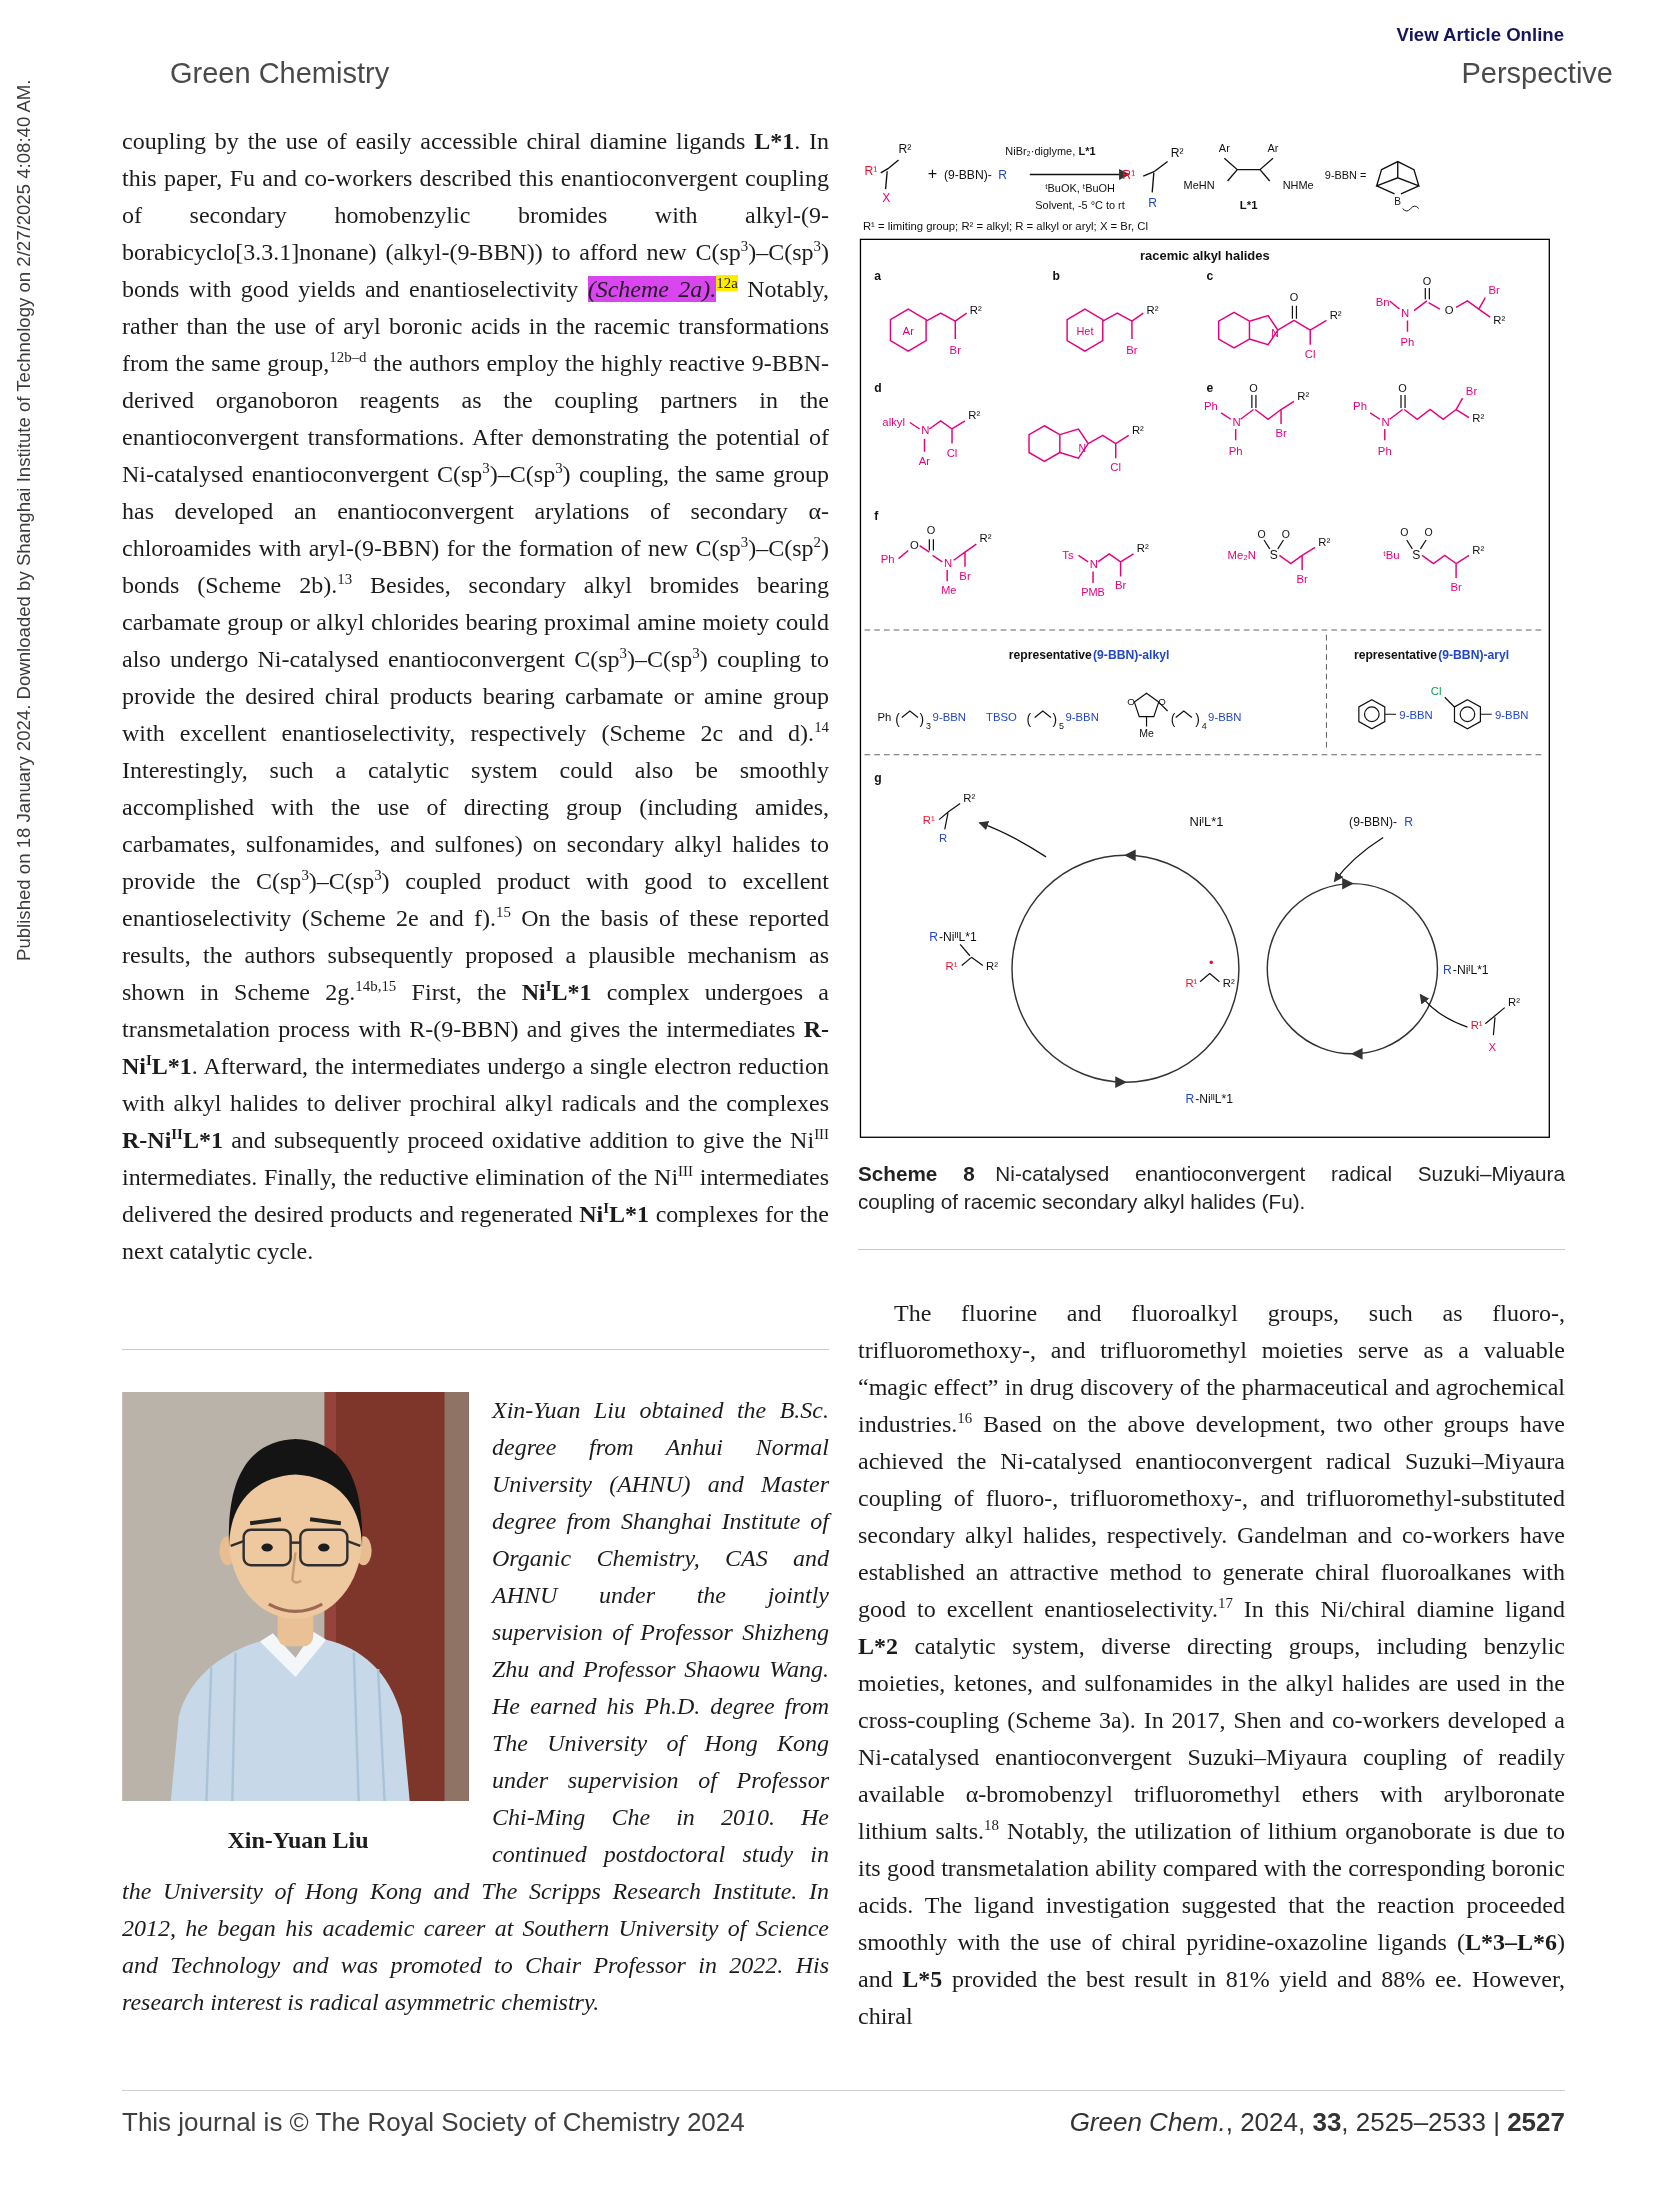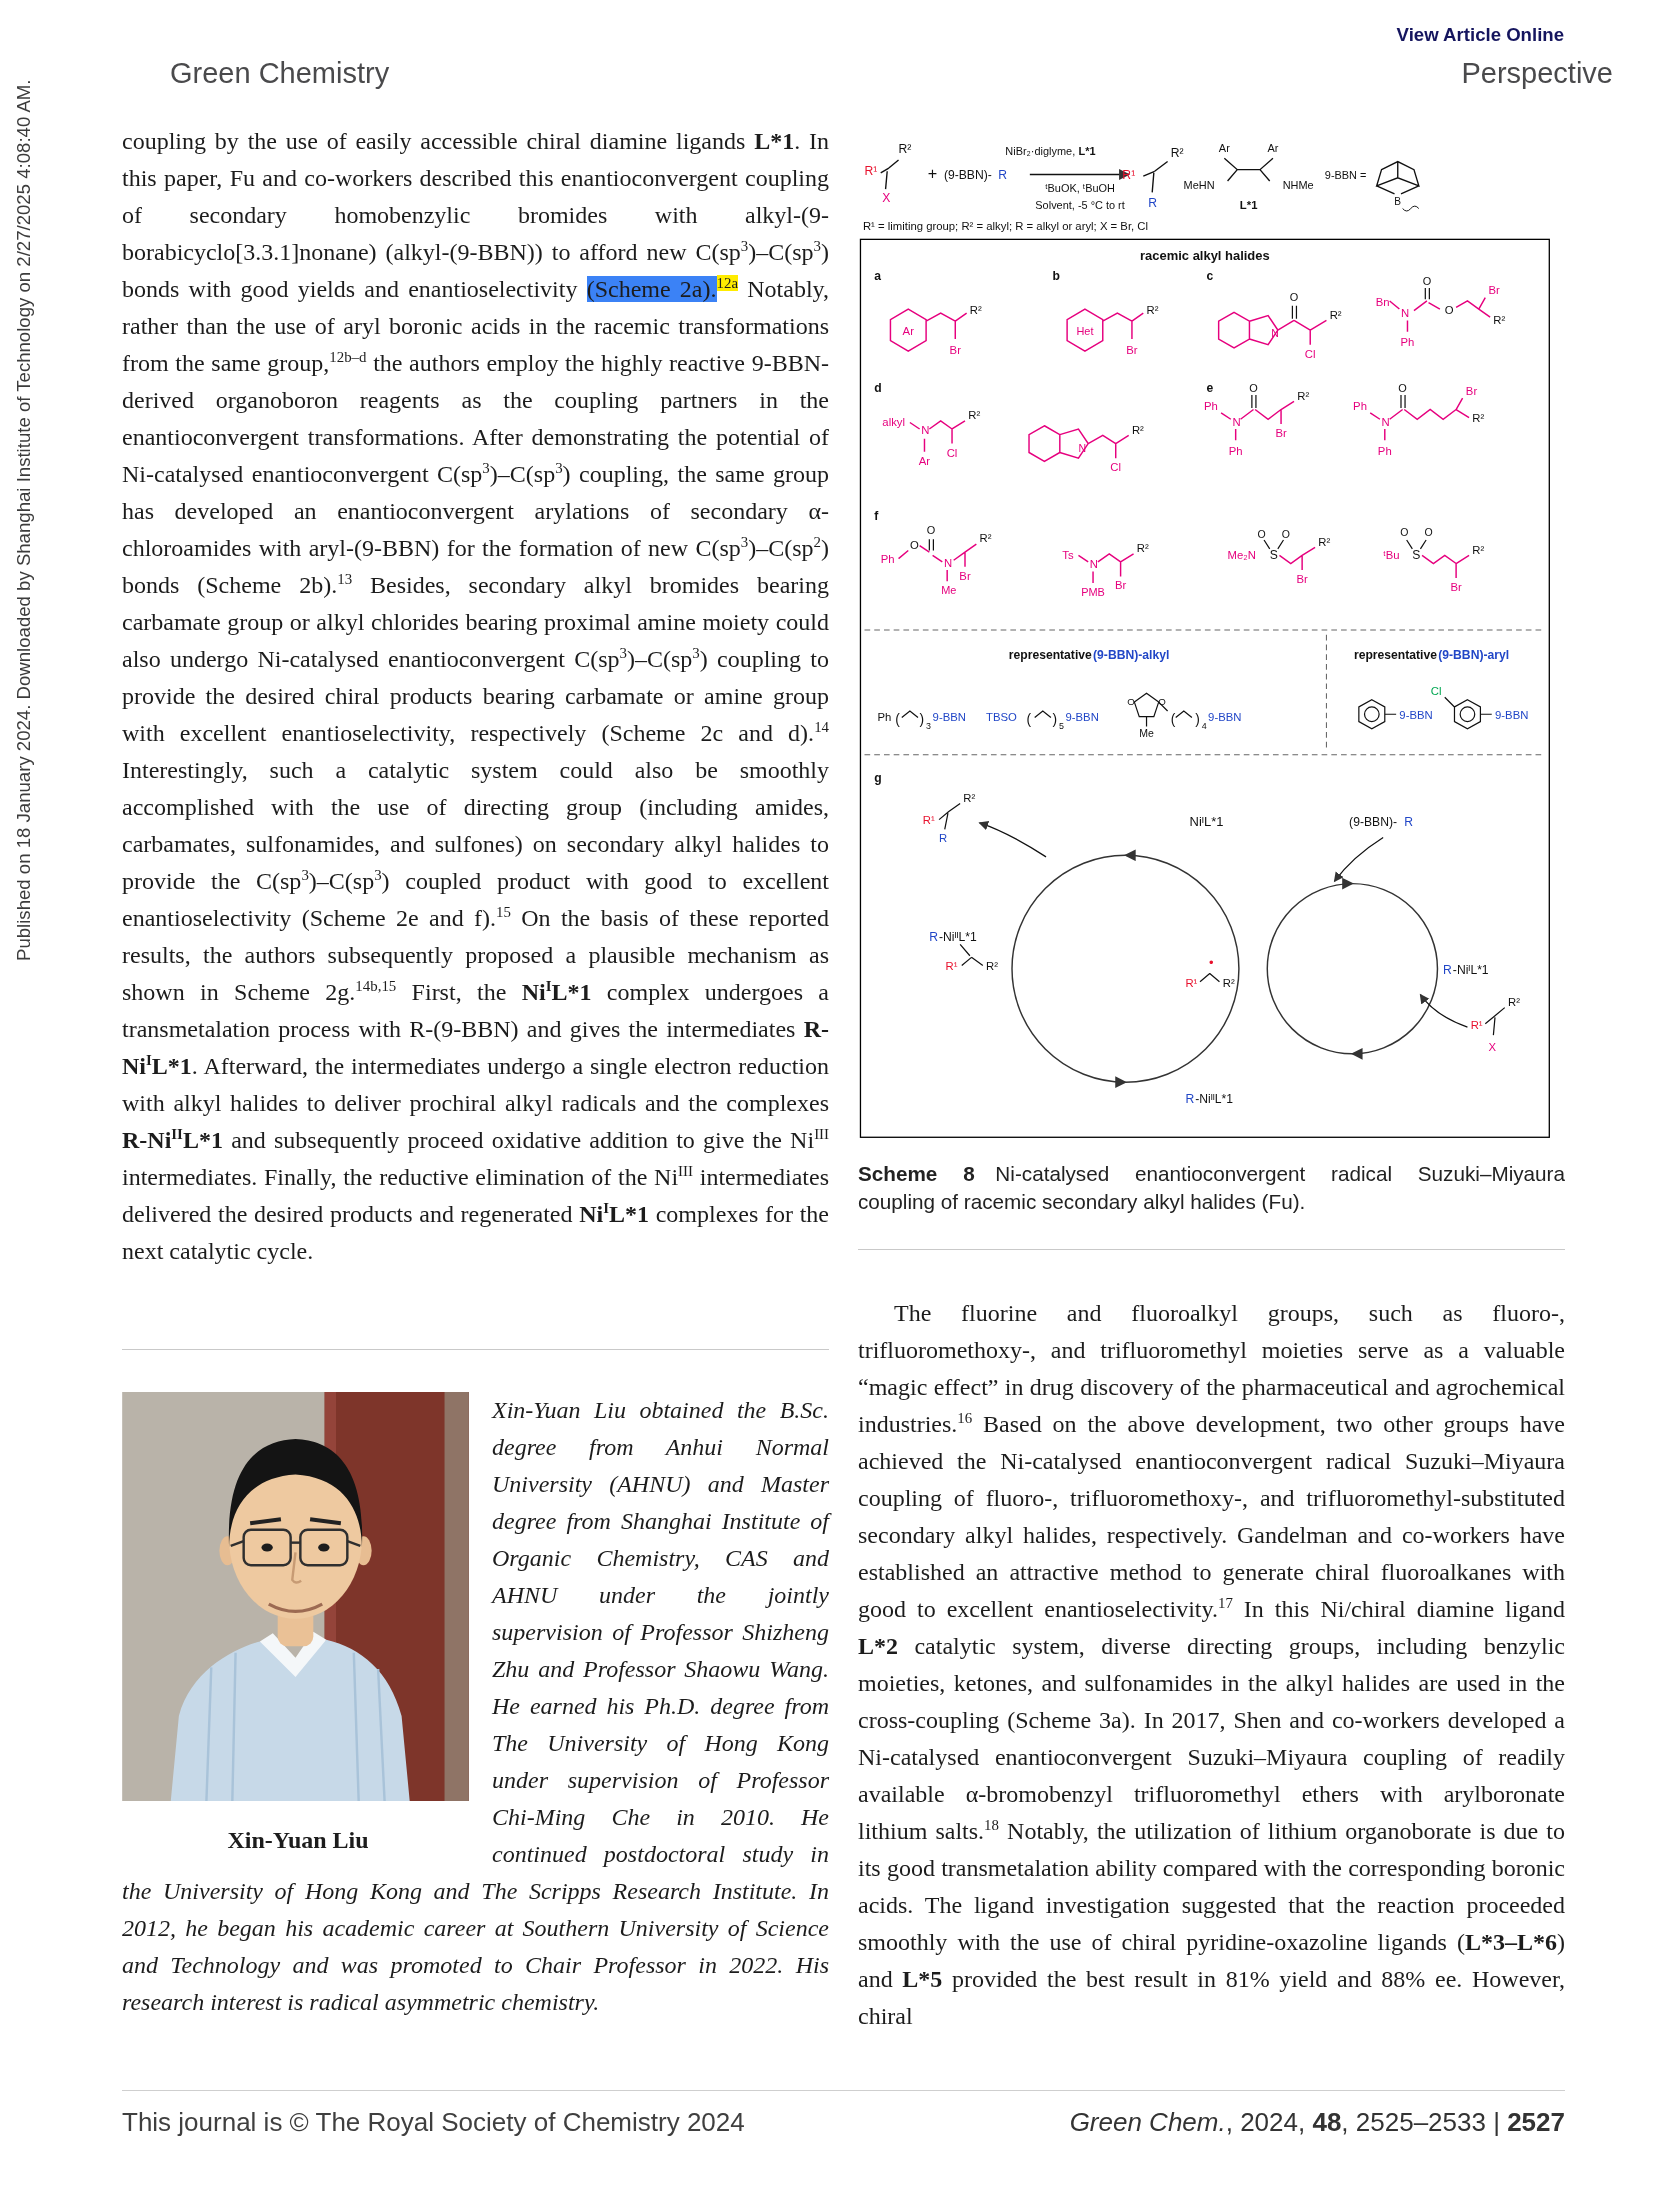--- a/index.html
+++ b/index.html
@@ -19,21 +19,21 @@
 
   .col-left{position:absolute;left:122px;top:123px;width:707px;}
   .col-right{position:absolute;left:858px;top:123px;width:707px;}
 
   .body-text{font-size:24px;line-height:37px;text-align:justify;margin:0;}
   .indent{text-indent:36px;}
   .sup{vertical-align:super;font-size:0.62em;line-height:0;}
   .bsup{vertical-align:super;font-size:0.62em;line-height:0;font-weight:bold;}
   .b{font-weight:bold;}
   .i{font-style:italic;}
-  .hl{background:#3b82f6;}
+  .hl{background:#d946ef;font-style:italic;}
   .hlsup{background:#ffec00;vertical-align:super;font-size:0.62em;line-height:0;}
 
   .rule{border:none;border-top:1.6px solid #c9c9c9;margin:0;}
   .col-left .rule{margin-top:79px;}
   .col-right .rule{margin-top:34px;}
 
   .bio{margin-top:42px;font-size:24px;line-height:37px;text-align:justify;}
   .photo-wrap{float:left;width:352px;margin-right:18px;}
   .photo-svg{display:block;width:347px;height:409px;}
   .photo-caption{font-weight:bold;text-align:center;margin-top:21px;font-size:24px;}
@@ -330,17 +330,17 @@
       <figcaption class="scheme-caption"><span class="b">Scheme 8</span> Ni-catalysed enantioconvergent radical Suzuki–Miyaura coupling of racemic secondary alkyl halides (Fu).</figcaption>
     </figure>
 
     <hr class="rule">
 
     <p class="body-text indent">The fluorine and fluoroalkyl groups, such as fluoro-, trifluoromethoxy-, and trifluoromethyl moieties serve as a valuable “magic effect” in drug discovery of the pharmaceutical and agrochemical industries.<span class="sup">16</span> Based on the above development, two other groups have achieved the Ni-catalysed enantioconvergent radical Suzuki–Miyaura coupling of fluoro-, trifluoromethoxy-, and trifluoromethyl-substituted secondary alkyl halides, respectively. Gandelman and co-workers have established an attractive method to generate chiral fluoroalkanes with good to excellent enantioselectivity.<span class="sup">17</span> In this Ni/chiral diamine ligand <span class="b">L*2</span> catalytic system, diverse directing groups, including benzylic moieties, ketones, and sulfonamides in the alkyl halides are used in the cross-coupling (Scheme 3a). In 2017, Shen and co-workers developed a Ni-catalysed enantioconvergent Suzuki–Miyaura coupling of readily available α-bromobenzyl trifluoromethyl ethers with arylboronate lithium salts.<span class="sup">18</span> Notably, the utilization of lithium organoborate is due to its good transmetalation ability compared with the corresponding boronic acids. The ligand investigation suggested that the reaction proceeded smoothly with the use of chiral pyridine-oxazoline ligands (<span class="b">L*3–L*6</span>) and <span class="b">L*5</span> provided the best result in 81% yield and 88% ee. However, chiral</p>
   </div>
 
   <div class="footer">
     <div>This journal is © The Royal Society of Chemistry 2024</div>
-    <div class="cite"><span class="i">Green Chem.</span>, 2024, <span class="b">48</span>, 2525–2533 | <span class="b">2527</span></div>
+    <div class="cite"><span class="i">Green Chem.</span>, 2024, <span class="b">33</span>, 2525–2533 | <span class="b">2527</span></div>
   </div>
 
 </div>
 
 
 </body></html>

